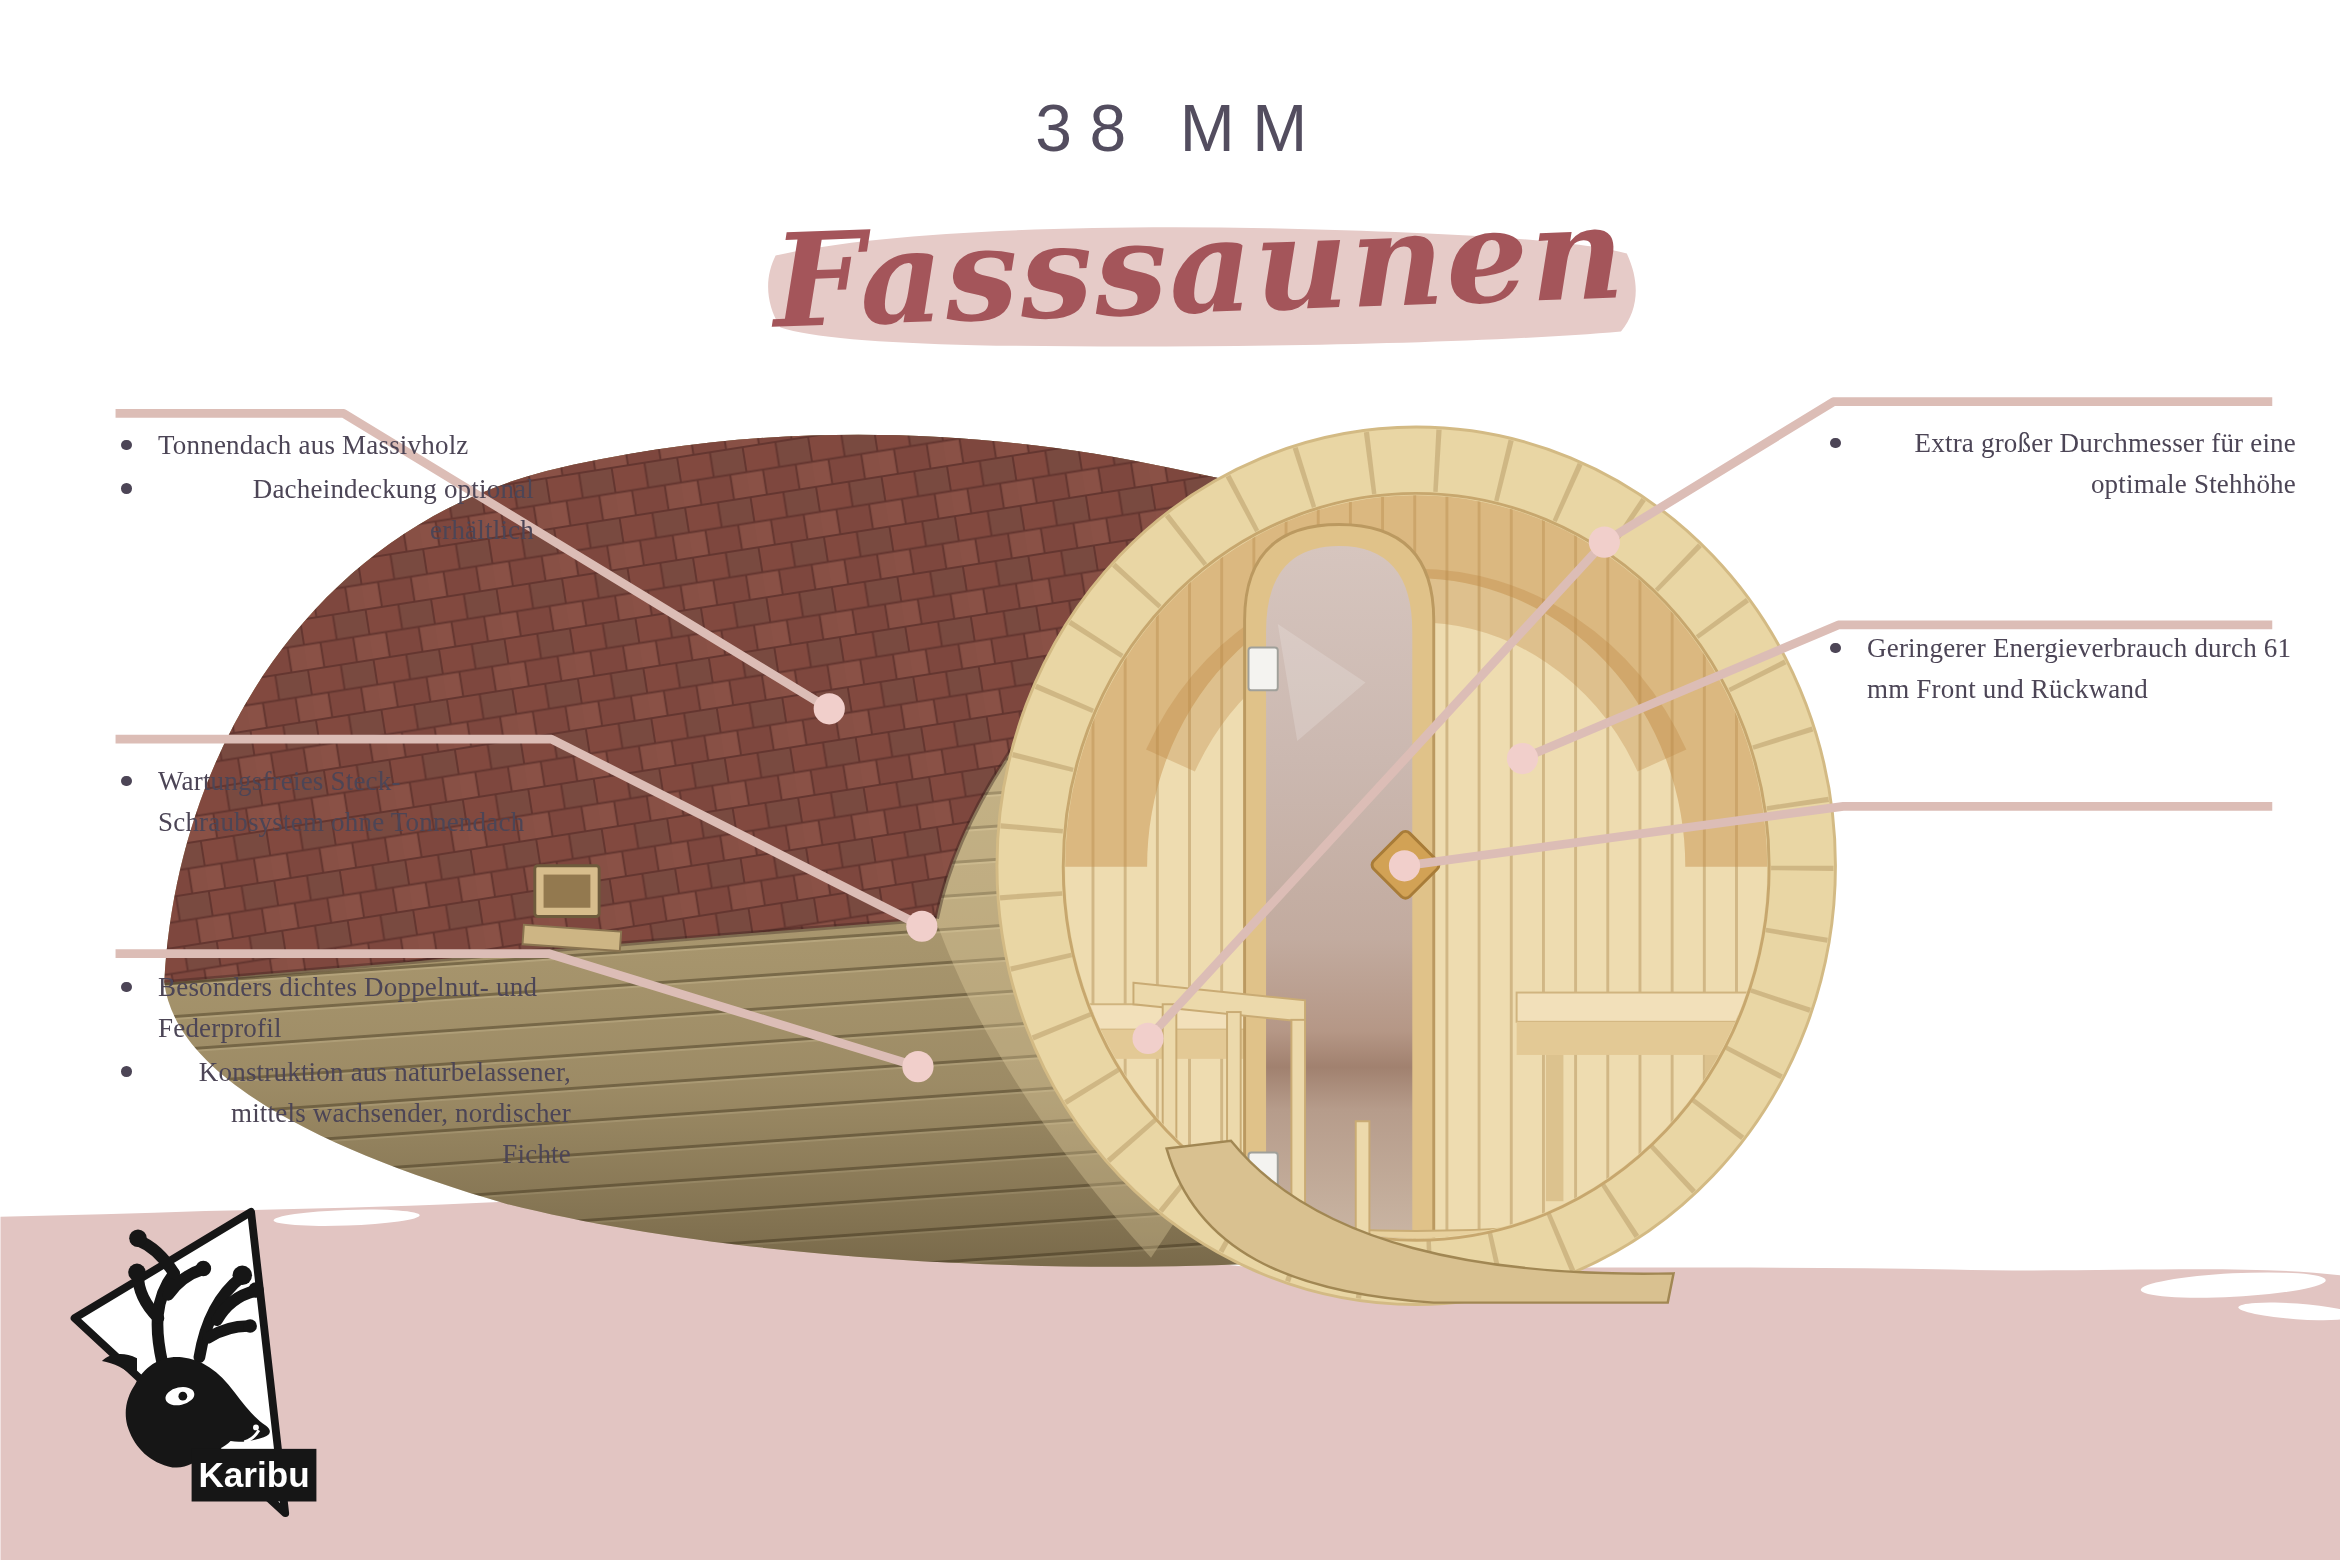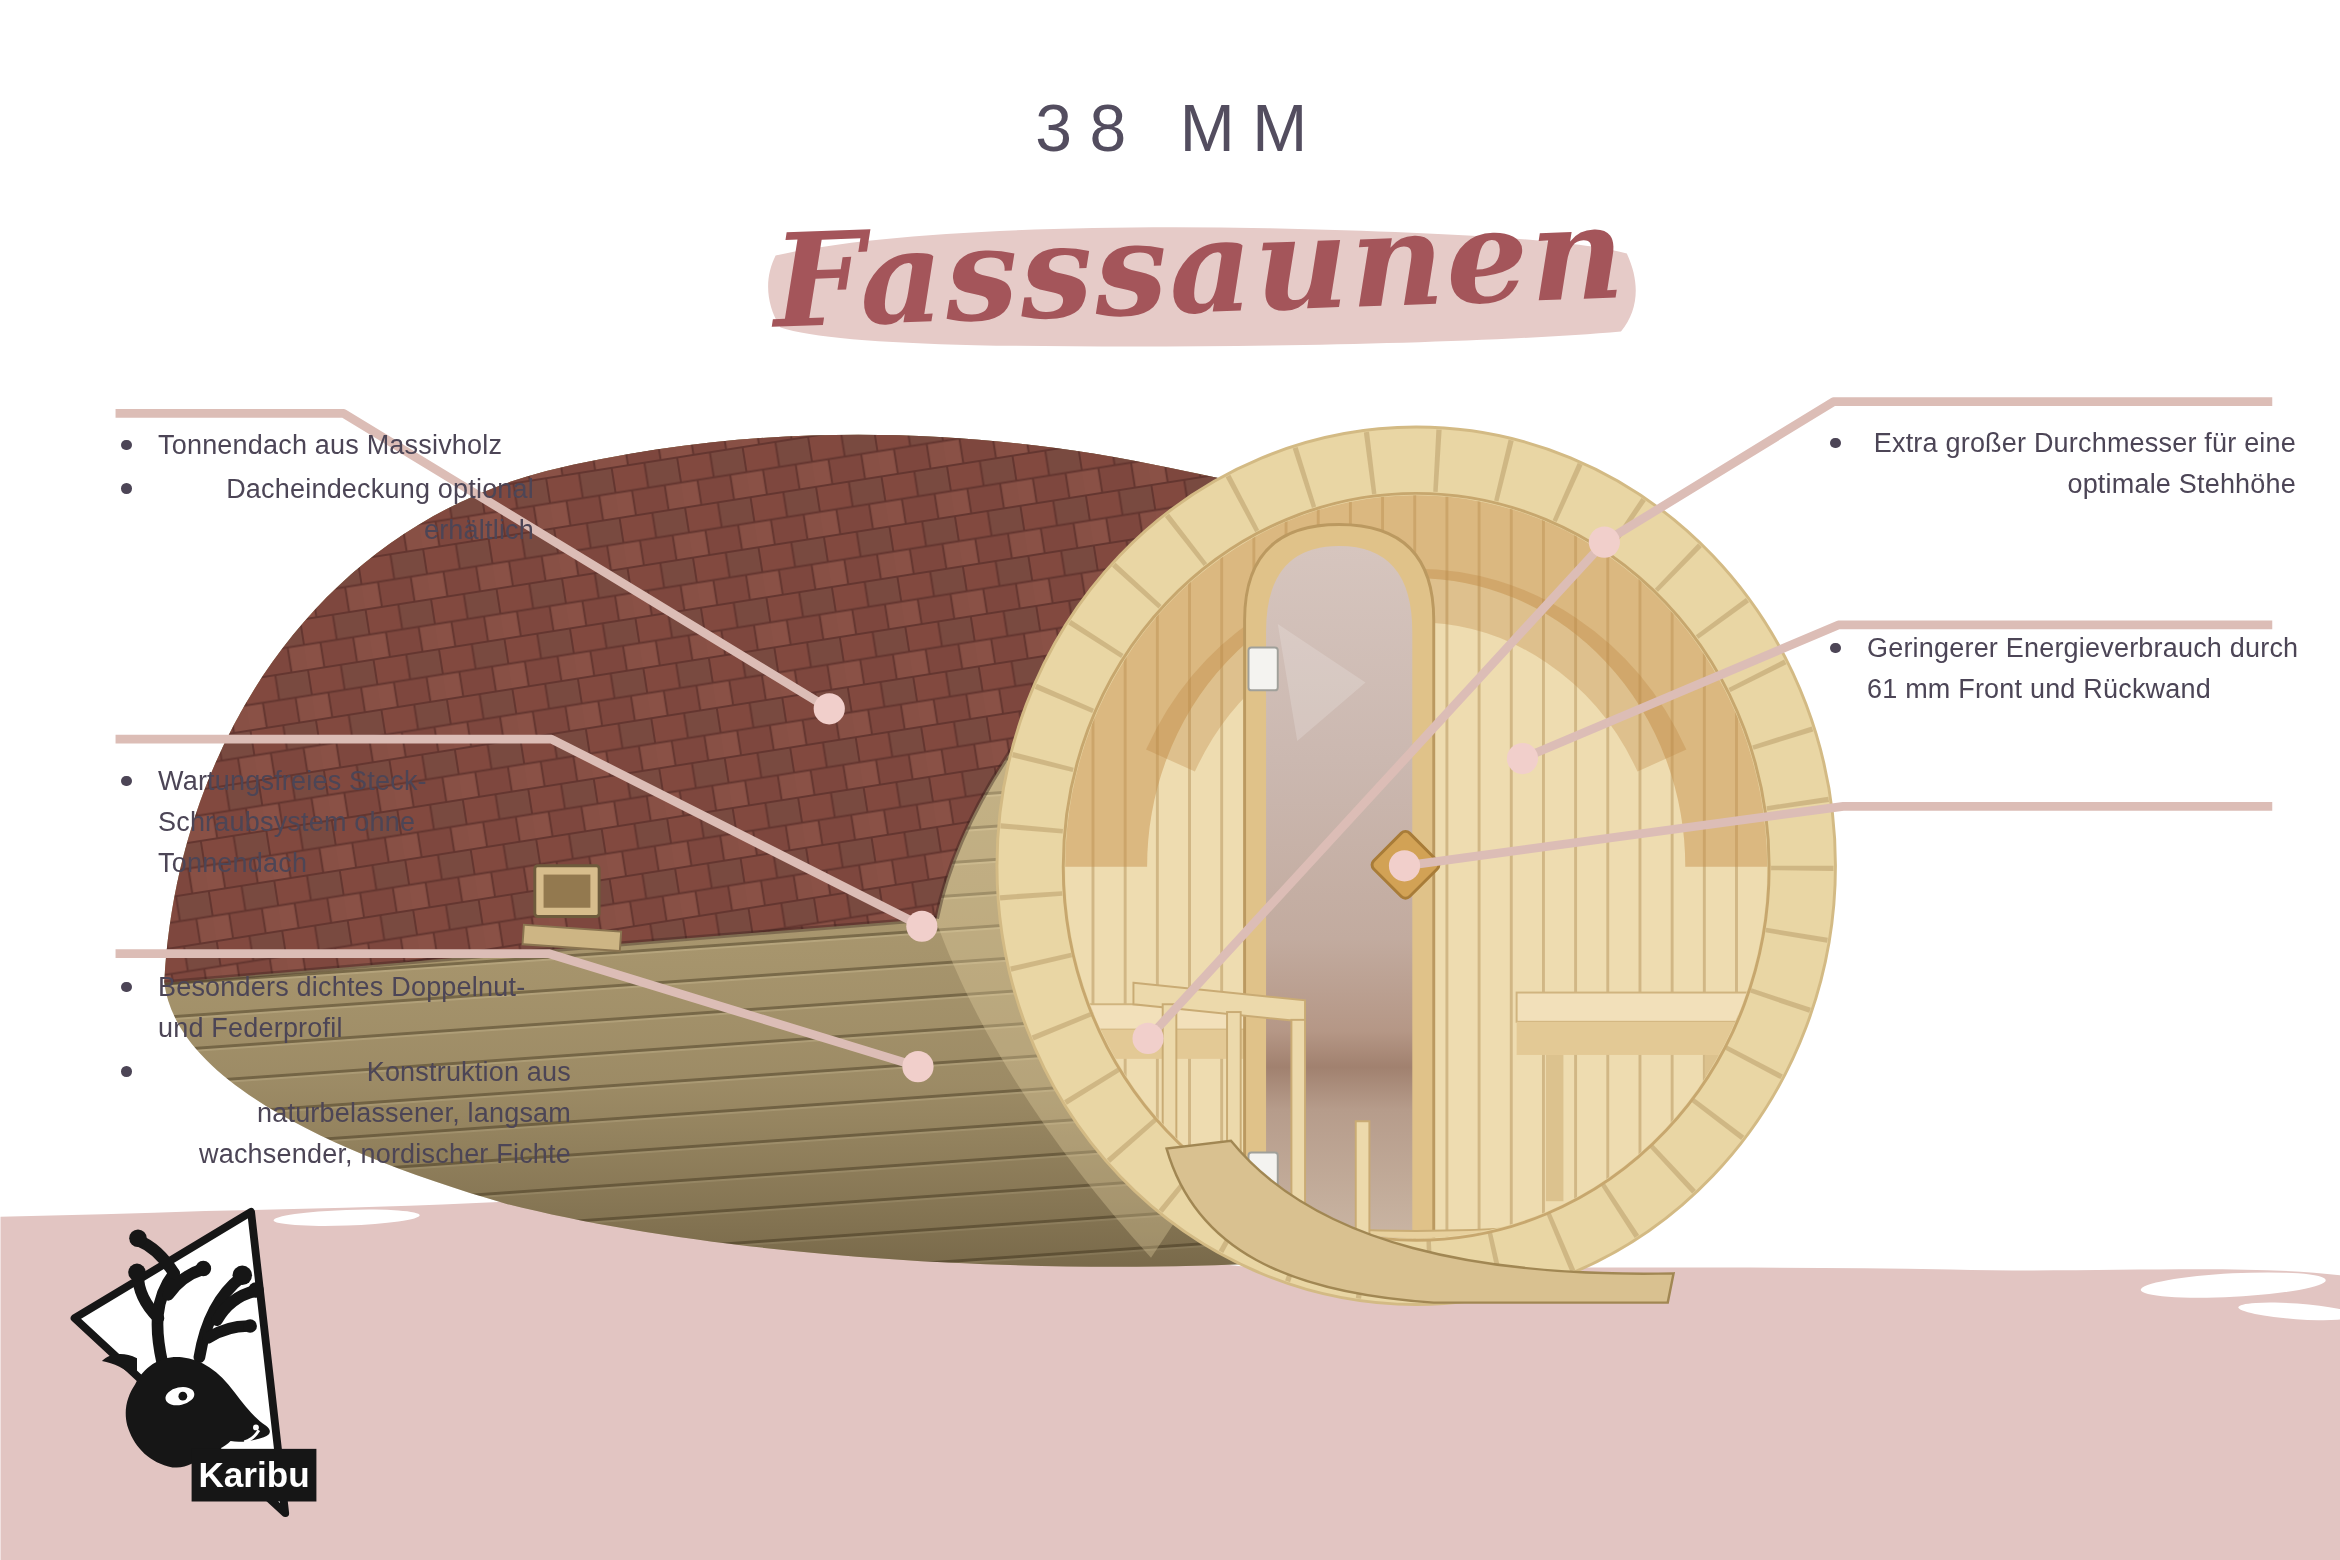--- a/index.html
+++ b/index.html
@@ -15,21 +15,21 @@
     color:#534d5f; font-weight:normal;
   }
   .script-title {
     position:absolute; left:0; top:191px; width:2399px;
     text-align:center;
     font-family:"DejaVu Serif", serif; font-style:italic; font-weight:bold;
     font-size:129px; color:#a4555a; letter-spacing:2px;
     transform:rotate(-2deg);
   }
 
-  .callout { position:absolute; color:#4c4556; font-size:27px; line-height:41px; letter-spacing:0.2px; }
+  .callout { position:absolute; color:#4c4556; font-size:27px; line-height:41px; letter-spacing:0.2px;font-family:Liberation Serif, serif; }
   .callout ul { margin:0; padding:0; list-style:none; }
   .callout li { position:relative; padding-left:43px; }
   .callout li + li { margin-top:2.9px;text-align:right; }
   .callout li::before {
     content:""; position:absolute; left:5.9px; top:14.6px;
     width:10.7px; height:10.7px; border-radius:50%; background:#4c4556;
   }
   .cl-1 { left:115px; top:425px;  width:419px; }
   .cl-2 { left:115px; top:761px;  width:419px; }
   .cl-3 { left:115px; top:967px;  width:456px; }
@@ -241,21 +241,21 @@
     </ul>
   </div>
   <div class="callout cl-2">
     <ul>
       <li>Wartungsfreies Steck-Schraubsystem ohne Tonnendach</li>
     </ul>
   </div>
   <div class="callout cl-3">
     <ul>
       <li>Besonders dichtes Doppelnut- und Federprofil</li>
-      <li>Konstruktion aus naturbelassener, langsam wachsender, nordischer Fichte</li>
+      <li>Konstruktion aus naturbelassener, mittels wachsender, nordischer Fichte</li>
     </ul>
   </div>
 
   <div class="callout cr-1">
     <ul>
       <li>Extra großer Durchmesser für eine optimale Stehhöhe</li>
     </ul>
   </div>
   <div class="callout cr-2">
     <ul>

